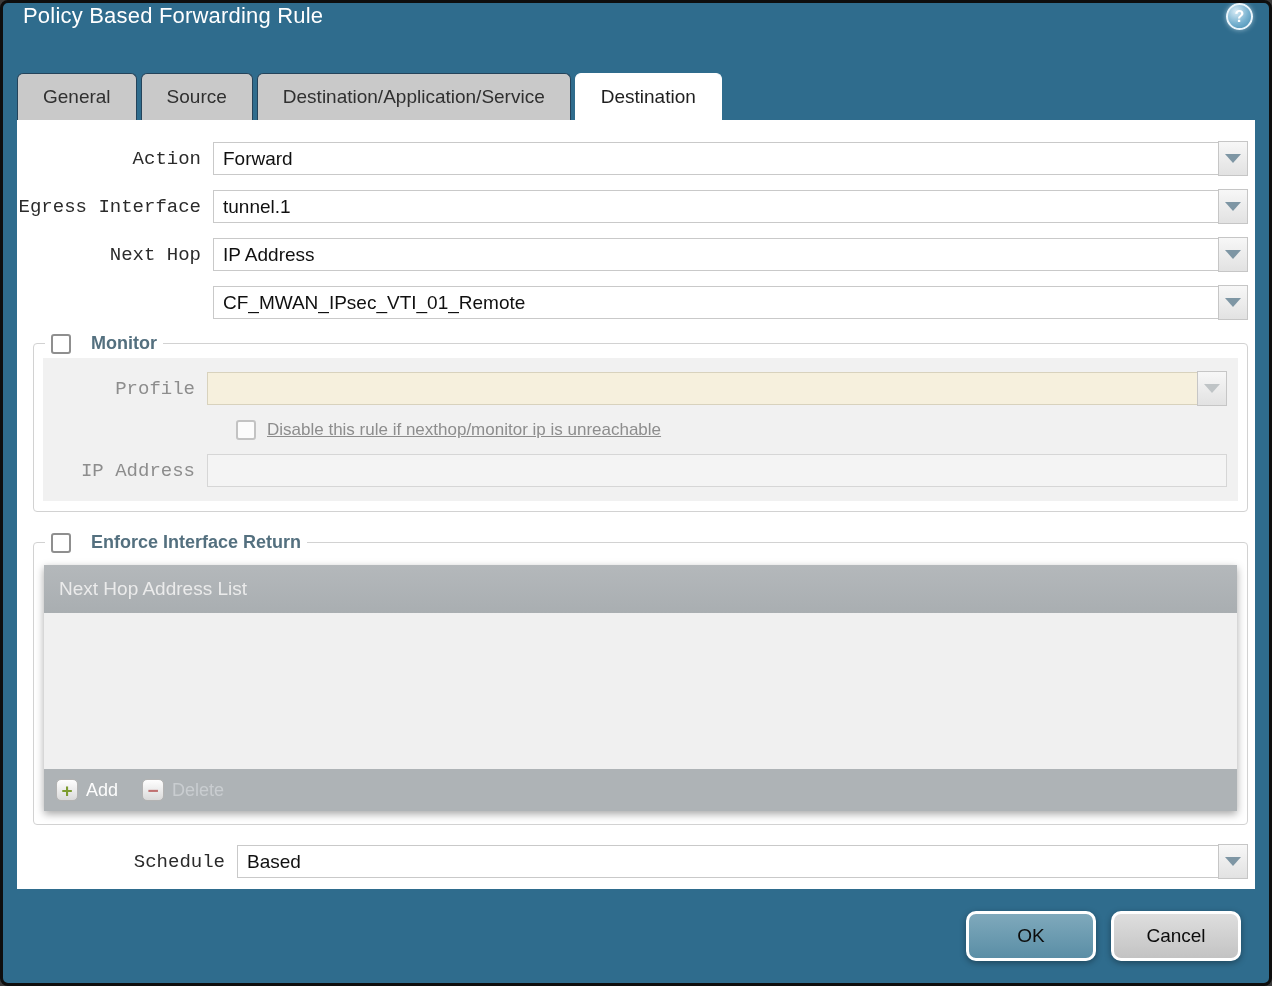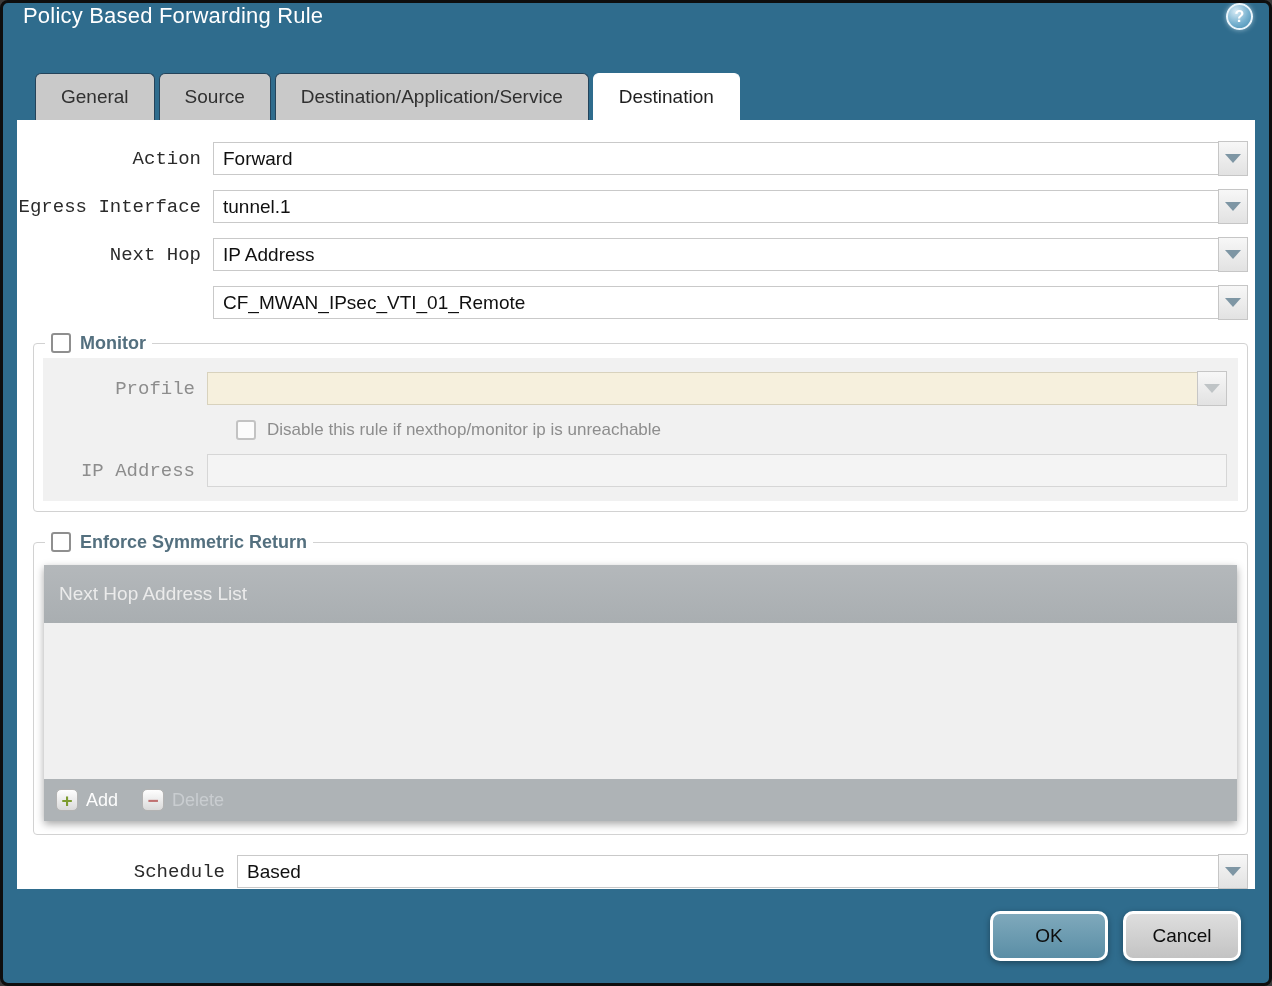--- a/index.html
+++ b/index.html
@@ -26,21 +26,21 @@
     width:27px; height:27px; border-radius:50%;
     background:radial-gradient(circle at 35% 28%, #d8ecf6, #77b1cf 55%, #3f88ae);
     border:2px solid #eaf5fb;
     color:#ffffff; font-weight:bold; font-size:16px;
     display:flex; align-items:center; justify-content:center;
     box-shadow:0 0 5px rgba(220,240,250,.6);
     cursor:pointer;
   }
 
   
-  .tabs { display:flex; gap:4px; padding-left:32px; height:47px; align-items:stretch; }
+  .tabs { display:flex; gap:4px; padding-left:14px; height:47px; align-items:stretch; }
   .tab {
     display:flex; align-items:center;
     padding:0 25px;
     background:#c9c9c9;
     border:1px solid #24435a; border-bottom:none;
     border-radius:6px 6px 0 0;
     font-size:19px; color:#303030;
     cursor:pointer; white-space:nowrap;
   }
   .tab.active {
@@ -77,43 +77,43 @@
     border-left:8px solid transparent; border-right:8px solid transparent;
     border-top:9px solid #7e96a4;
   }
   .dd.disabled .tri { border-top-color:#bfc4c6; }
 
   
   fieldset {
     border:1px solid #d2d2d2; border-radius:4px;
     margin:6px 7px 0 16px; padding:4px 9px 10px 9px;
   }
-  legend { display:flex; align-items:flex-start; gap:9px; padding:0 6px; margin-left:2px; }
+  legend { display:flex; align-items:flex-end; gap:20px; padding:0 6px; margin-left:2px; }
   .cb {
     width:20px; height:20px; flex:none;
     border:2px solid #8f8f8f; border-radius:3px; background:#ffffff;
     cursor:pointer;
   }
   .cb.disabled { border-color:#c3c3c3; background:#fcfcfc; cursor:default; }
   .legend-text { font-size:18px; font-weight:bold; color:#54707f; }
 
   .panel { background:#f1f1f1; padding:13px 0 14px 0; }
   .prow { display:flex; align-items:center; margin:0 0 14px 0; padding-right:0; }
   .prow:last-child { margin-bottom:0; }
   .prow .lbl { width:164px; color:#8d8d8d; }
   .field.beige { background:#f6f0dd; border-color:#d8d2bd; cursor:default; }
   .field.gray  { background:#f4f4f4; border-color:#d6d6d6; cursor:default; }
   .cbrow { display:flex; align-items:center; gap:11px; margin:0 0 14px 182px; padding-left:11px; }
-  .cbrow .cbtext { font-size:17px; color:#8d8d8d; }
+  .cbrow .cbtext { font-size:17px; color:#8d8d8d;text-decoration:underline; }
 
   
   .esr-fieldset { margin-top:20px; padding-bottom:13px; }
   .nh-table { margin:8px 1px 0 1px; box-shadow:0 3px 8px rgba(0,0,0,.35); }
   .nh-head {
-    height:58px; background:linear-gradient(#b4b8bb,#a9aeb1);
+    height:48px; background:linear-gradient(#b4b8bb,#a9aeb1);
     color:#ebebeb; font-size:19px;
     display:flex; align-items:center; padding:0 15px;
   }
   .nh-body { height:156px; background:#f0f0f0; }
   .nh-foot {
     height:42px; background:#aeb3b6;
     display:flex; align-items:center; gap:24px; padding:0 12px;
   }
   .btn-mini { display:flex; align-items:center; gap:8px; font-size:18px; color:#fdfdfd; cursor:pointer; }
   .btn-mini.disabled { color:#c9cdd0; cursor:default; }
@@ -125,21 +125,21 @@
     font-weight:bold; font-size:19px; line-height:1;
   }
   .mini-ic.plus  { color:#7d9c30; }
   .mini-ic.minus { color:#c07070; }
 
   .schedule-row { margin-top:19px;margin-left:24px; }
 
   
   .footer-buttons { position:absolute; right:28px; bottom:22px; display:flex; gap:15px; }
   .btn {
-    width:118px; height:50px; border-radius:10px;
+    width:130px; height:50px; border-radius:10px;
     border:3px solid #ffffff;
     font-size:19px; color:#0c0c0c;
     display:flex; align-items:center; justify-content:center;
     box-shadow:0 2px 6px rgba(0,0,0,.35);
     cursor:pointer;
   }
   .btn.ok     { background:linear-gradient(#7fa9bc,#5a8ea6); }
   .btn.cancel { background:linear-gradient(#dedede,#c3c3c3); }
 </style>
 </head>
@@ -223,21 +223,21 @@
           <div class="lbl">IP Address</div>
           <div class="field gray"></div>
           <div style="width:11px; flex:none;"></div>
         </div>
       </div>
     </fieldset>
 
     <fieldset class="esr-fieldset">
       <legend>
         <span class="cb"></span>
-        <span class="legend-text">Enforce Symmetric Return</span>
+        <span class="legend-text">Enforce Interface Return</span>
       </legend>
       <div class="nh-table">
         <div class="nh-head">
           <span>Next Hop Address List</span>
         </div>
         <div class="nh-body"></div>
         <div class="nh-foot">
           <div class="btn-mini">
             <span class="mini-ic plus">+</span>
             <span>Add</span>

